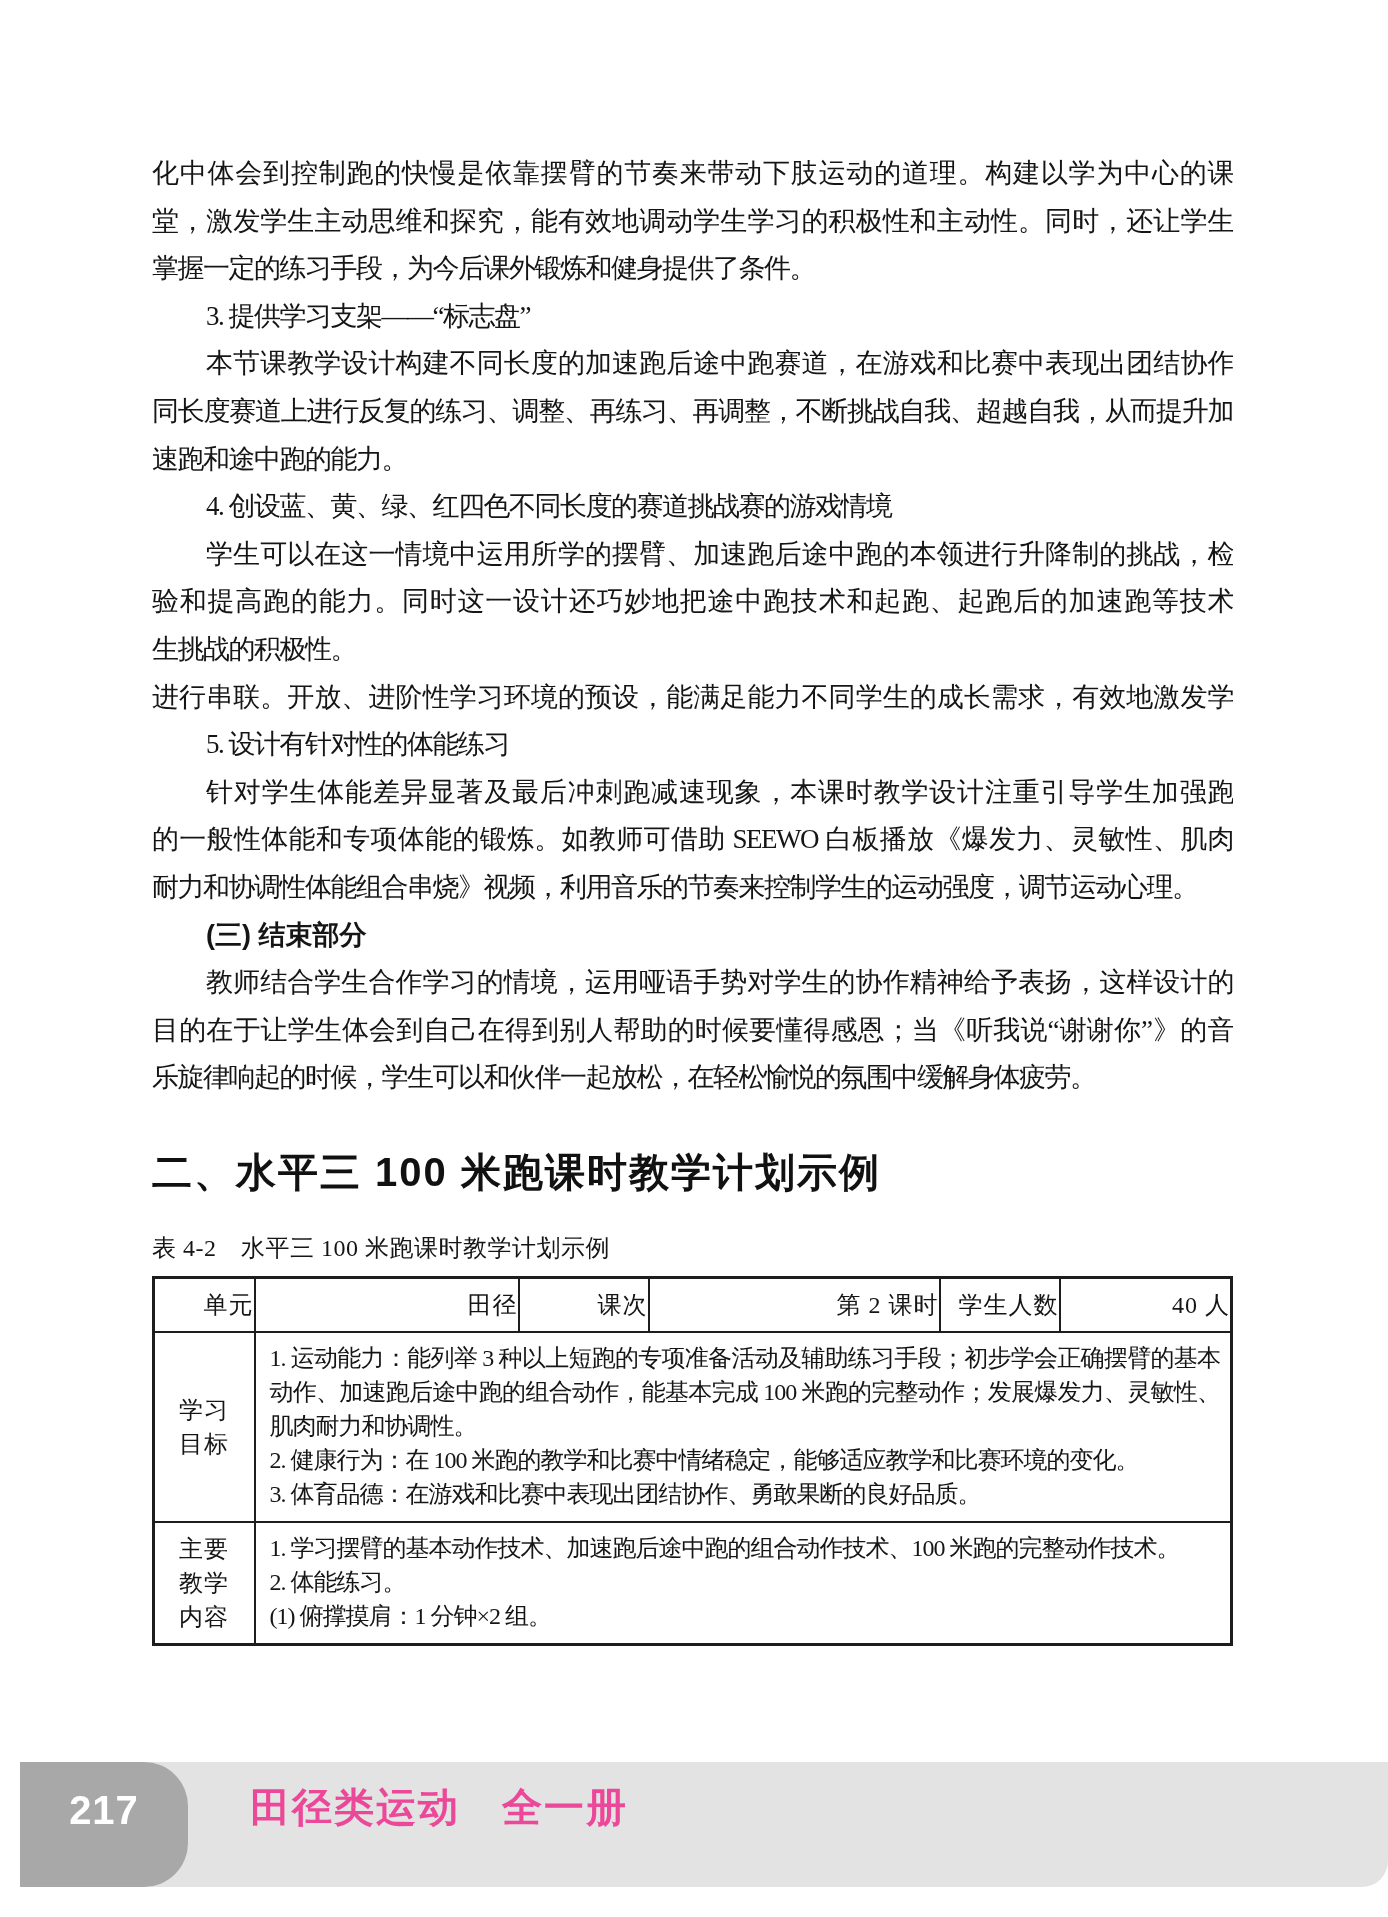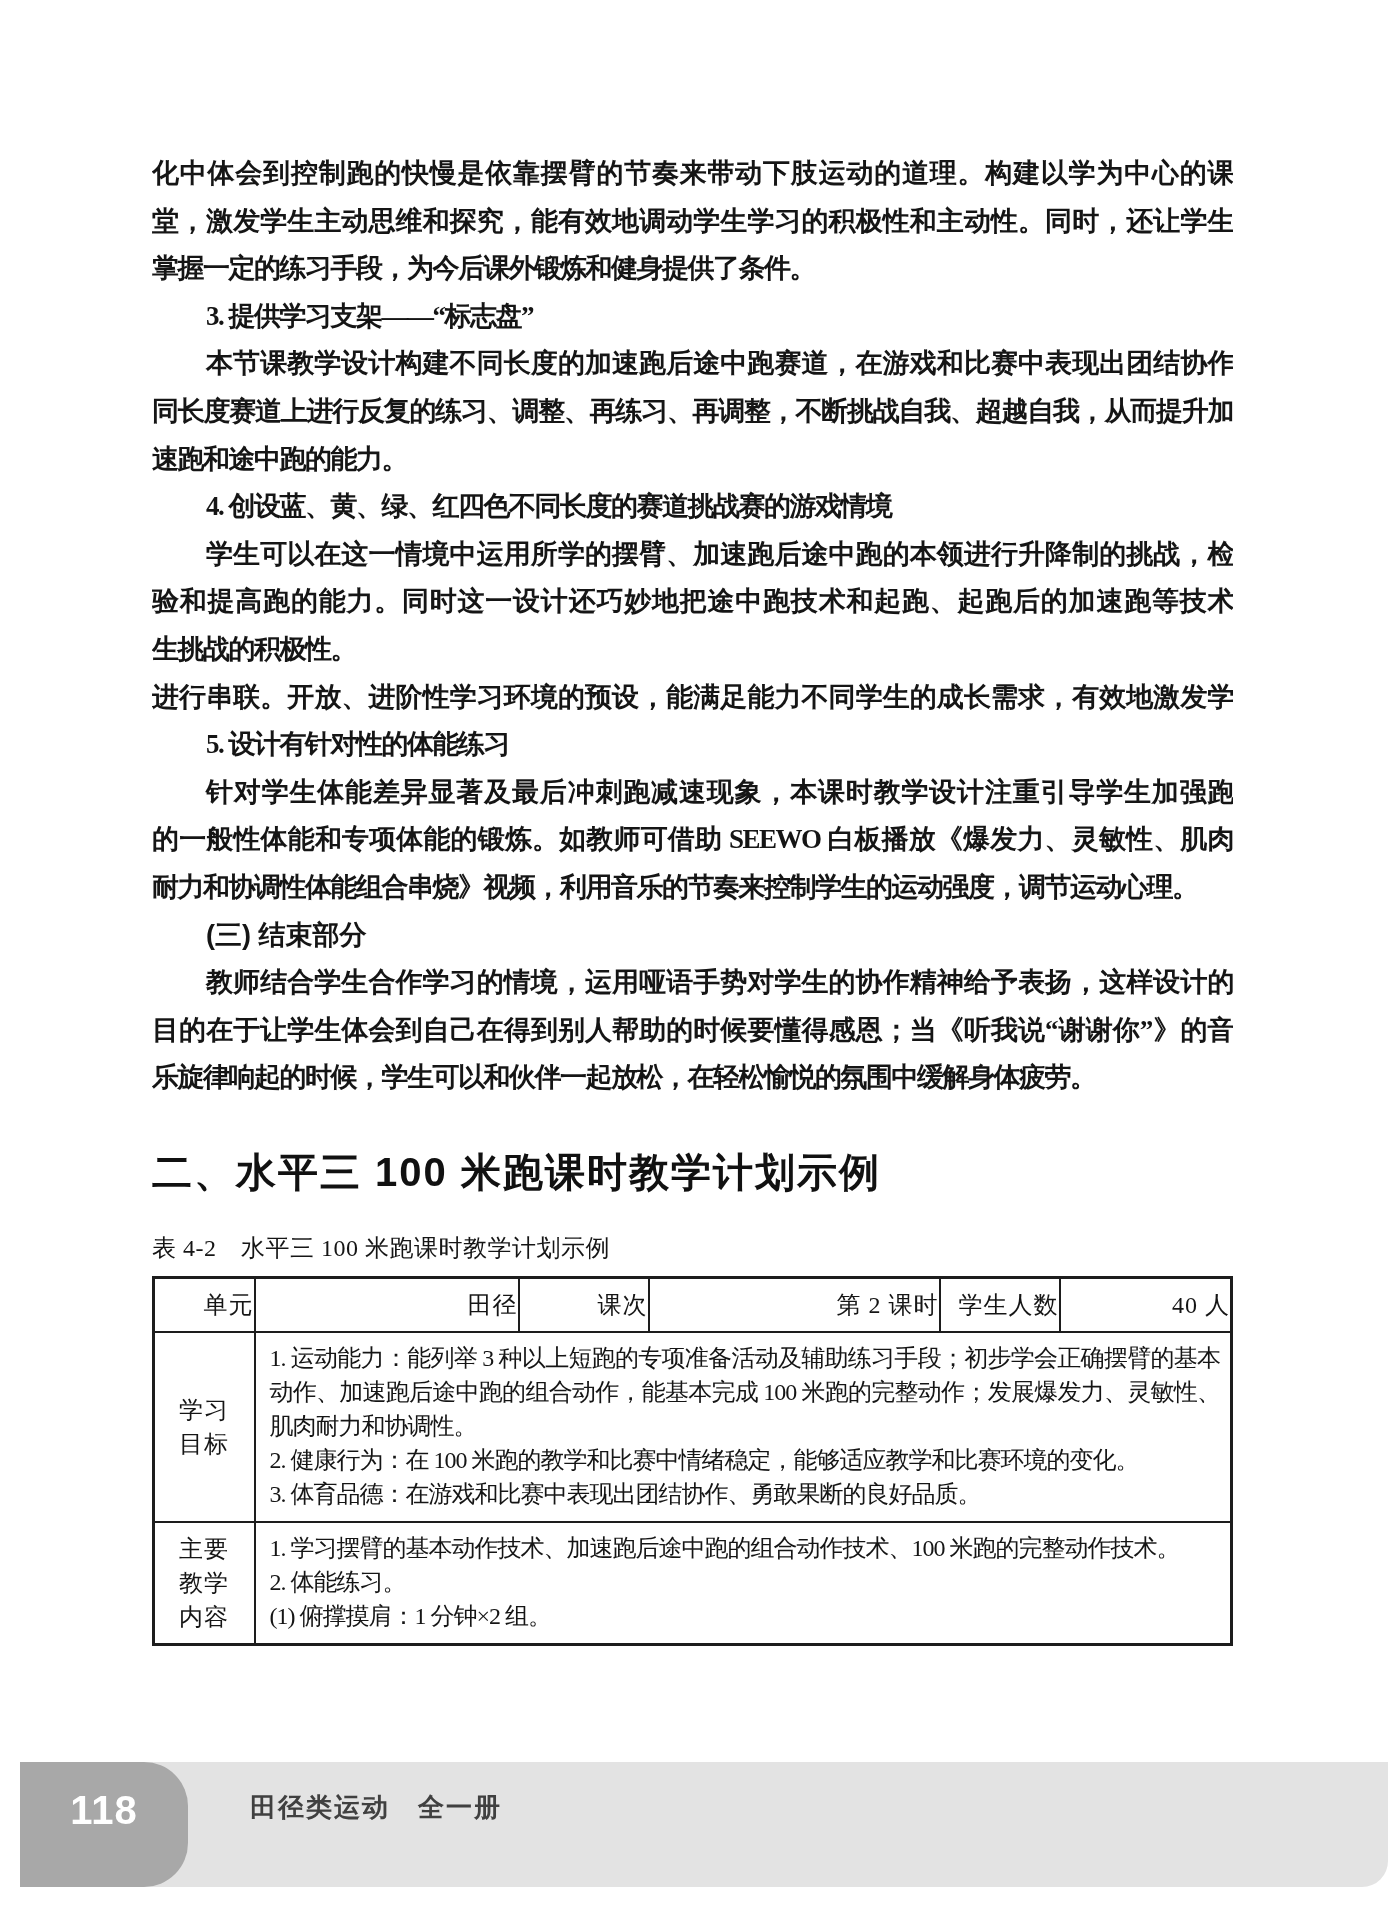--- a/index.html
+++ b/index.html
@@ -17,21 +17,20 @@
   }
   .ln{
     font-size:27px;
     letter-spacing:-1.5px;
     line-height:47.6px;
     height:47.6px;
     text-align:justify;
     text-justify:inter-character;
     white-space:nowrap;
     overflow:hidden;
-    font-weight:bold;
   }
   .ln.wrapfill{white-space:normal;text-align-last:justify;}
   .ln.ind{text-indent:2em;}
   .ln.boldhead{
     font-family:"Liberation Sans","DejaVu Sans",sans-serif;
     font-weight:bold;letter-spacing:0;
   }
   
   .section-heading{
     position:absolute;left:152px;top:1146px;width:1081px;
@@ -91,21 +90,21 @@
   .page-number{
     position:absolute;left:0;top:26px;width:168px;
     text-align:center;
     font-family:"Liberation Sans","DejaVu Sans",sans-serif;
     font-weight:bold;font-size:40px;color:#ffffff;
     letter-spacing:1px;
   }
   .book-title{
     position:absolute;left:250px;top:1787px;
     font-family:"Liberation Sans","DejaVu Sans",sans-serif;
-    font-weight:bold;font-size:26px;color:#404040;
+    font-weight:bold;font-size:40px;color:#ec4899;
     letter-spacing:2px;line-height:40px;
   }
 </style>
 </head>
 <body>
 
 <div class="page">
 
   <div class="body-text">
     <div class="ln wrapfill">化中体会到控制跑的快慢是依靠摆臂的节奏来带动下肢运动的道理。构建以学为中心的课</div>
@@ -166,17 +165,17 @@
           <div class="cell-item">1. 学习摆臂的基本动作技术、加速跑后途中跑的组合动作技术、100 米跑的完整动作技术。</div>
           <div class="cell-item">2. 体能练习。</div>
           <div class="cell-item">(1) 俯撑摸肩：1 分钟×2 组。</div>
         </td>
       </tr>
     </tbody>
   </table>
 
   <div class="footer-bar"></div>
   <div class="page-number-tab">
-    <div class="page-number">118</div>
+    <div class="page-number">217</div>
   </div>
   <div class="book-title">田径类运动　全一册</div>
 
 </div>
 
 </body></html>

